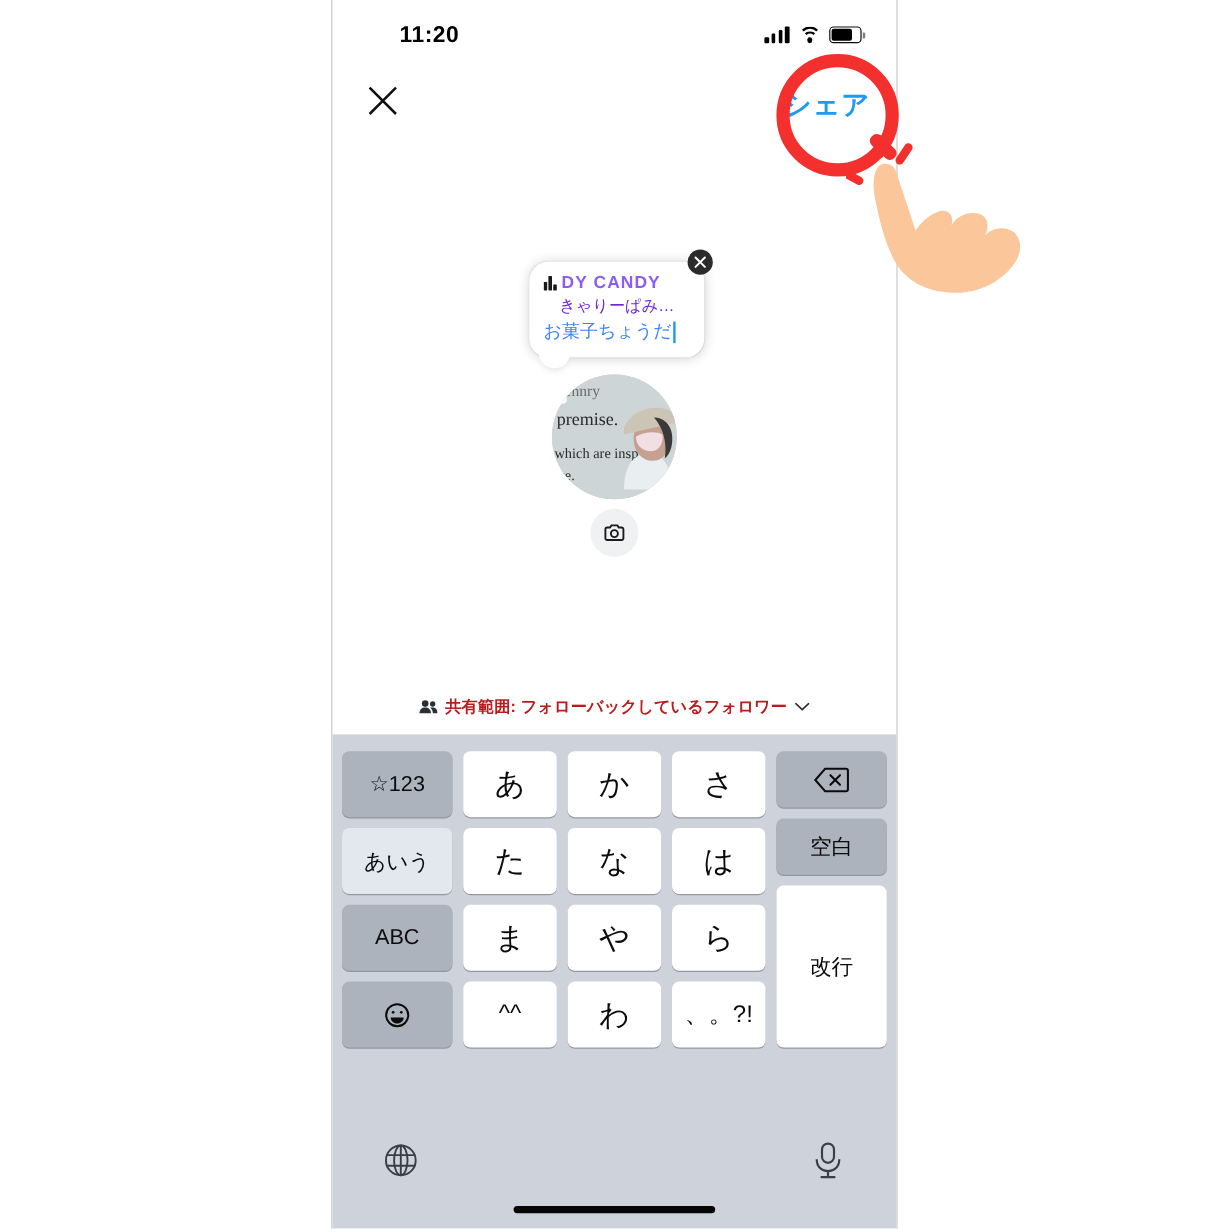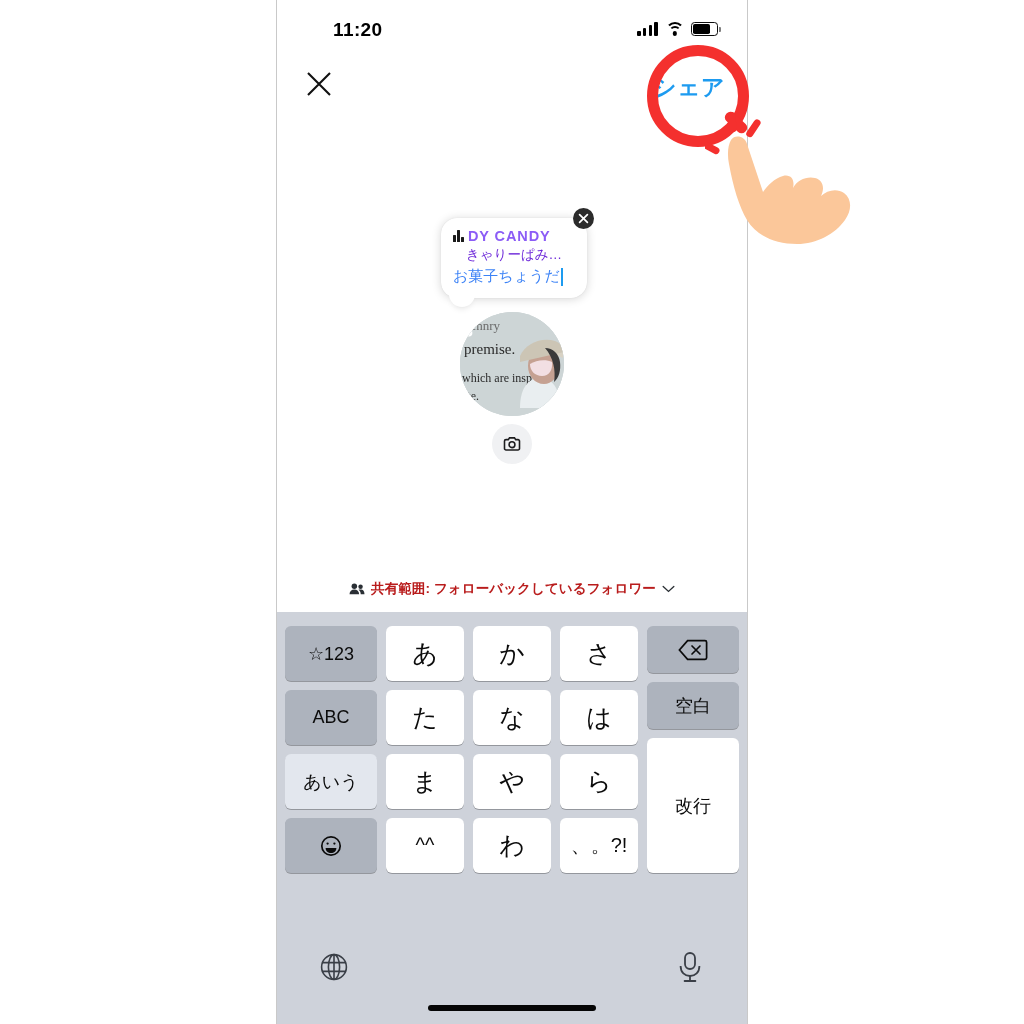--- a/index.html
+++ b/index.html
@@ -334,22 +334,22 @@
           <path d="M1 1.6 L7 7.2 L13 1.6" stroke-linecap="round"></path>
         </svg>
       </div>
     </div>
 
     <div id="keyboard">
       <div id="kb-main" style="position:absolute; top:14px; left:0; width:100%;">
 
         <div id="kb-left-col">
           <div class="key fn">☆123</div>
+          <div class="key light">あいう</div>
           <div class="key fn">ABC</div>
-          <div class="key light">あいう</div>
           <div class="key fn">
             <svg width="24" height="24" viewBox="0 0 24 24" fill="none" stroke="#0b0b0b" stroke-width="1.7">
               <circle cx="12" cy="12" r="9.2"></circle>
               <circle cx="8.6" cy="9.6" r="1.15" fill="#0b0b0b" stroke="none"></circle>
               <circle cx="15.4" cy="9.6" r="1.15" fill="#0b0b0b" stroke="none"></circle>
               <path d="M6.6 14 H17.4 C17.4 17 15 19 12 19 C9 19 6.6 17 6.6 14 Z" fill="#0b0b0b" stroke="none"></path>
             </svg>
           </div>
         </div>
 

